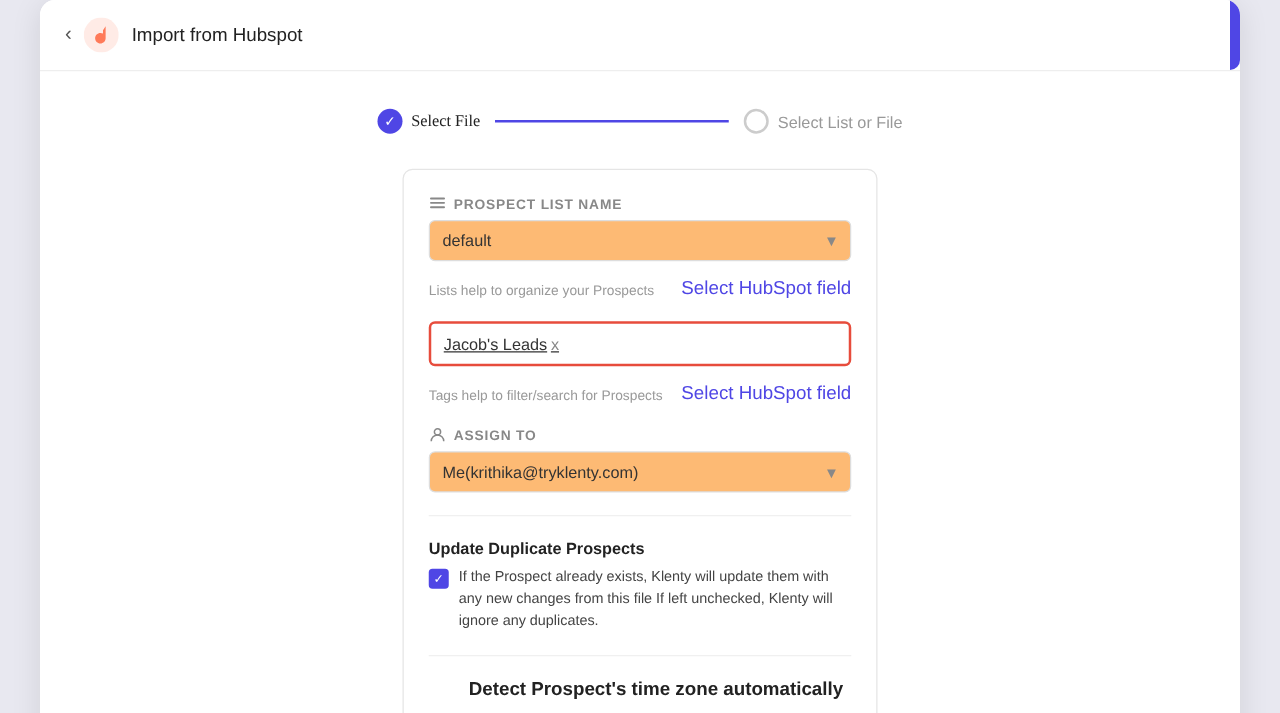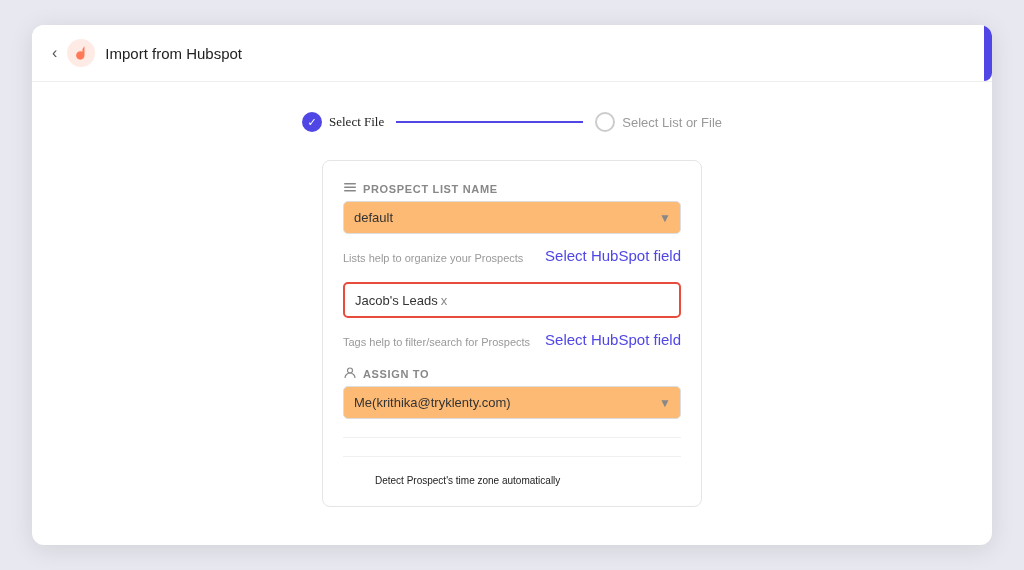--- a/index.html
+++ b/index.html
@@ -184,20 +184,21 @@
       min-height: 36px;
       background: #fff;
     }
     .tag-chip {
       background: transparent;
       font-size: 13px;
       color: #333;
       display: flex;
       align-items: center;
       gap: 3px;
+      text-decoration: underline;
     }
     .tag-x {
       color: #888;
       cursor: pointer;
       font-size: 13px;
       line-height: 1;
     }
     .section-divider {
       border: none;
       border-top: 1px solid #f0f0f0;
@@ -233,22 +234,22 @@
       content: '✓';
       color: #fff;
       font-size: 10px;
     }
     .checkbox-text {
       font-size: 11.5px;
       color: #444;
       line-height: 1.5;
     }
     .timezone-title {
-      font-size: 10px;
-      font-weight: 400;
+      font-size: 15px;
+      font-weight: 700;
       color: #222;
       padding-left: 32px;
     }
   </style>
 </head>
 <body>
 
 <div class="window">
 
   <div class="header">
@@ -325,20 +326,27 @@
         <div class="select-wrapper">
           <select class="select-field">
             <option>Me(krithika@tryklenty.com)</option>
           </select>
           <span class="select-arrow">▼</span>
         </div>
       </div>
 
       <hr class="section-divider">
 
+      <div class="update-section">
+        <span class="update-title">Update Duplicate Prospects</span>
+        <div class="checkbox-row">
+          <div class="checkbox-box checked"></div>
+          <span class="checkbox-text">If the Prospect already exists, Klenty will update them with any new changes from this file If left unchecked, Klenty will ignore any duplicates.</span>
+        </div>
+      </div>
 
       <hr class="section-divider">
 
       <div class="update-section">
         <span class="timezone-title">Detect Prospect's time zone automatically</span>
 
       </div>
 
     </div>
   </div>

